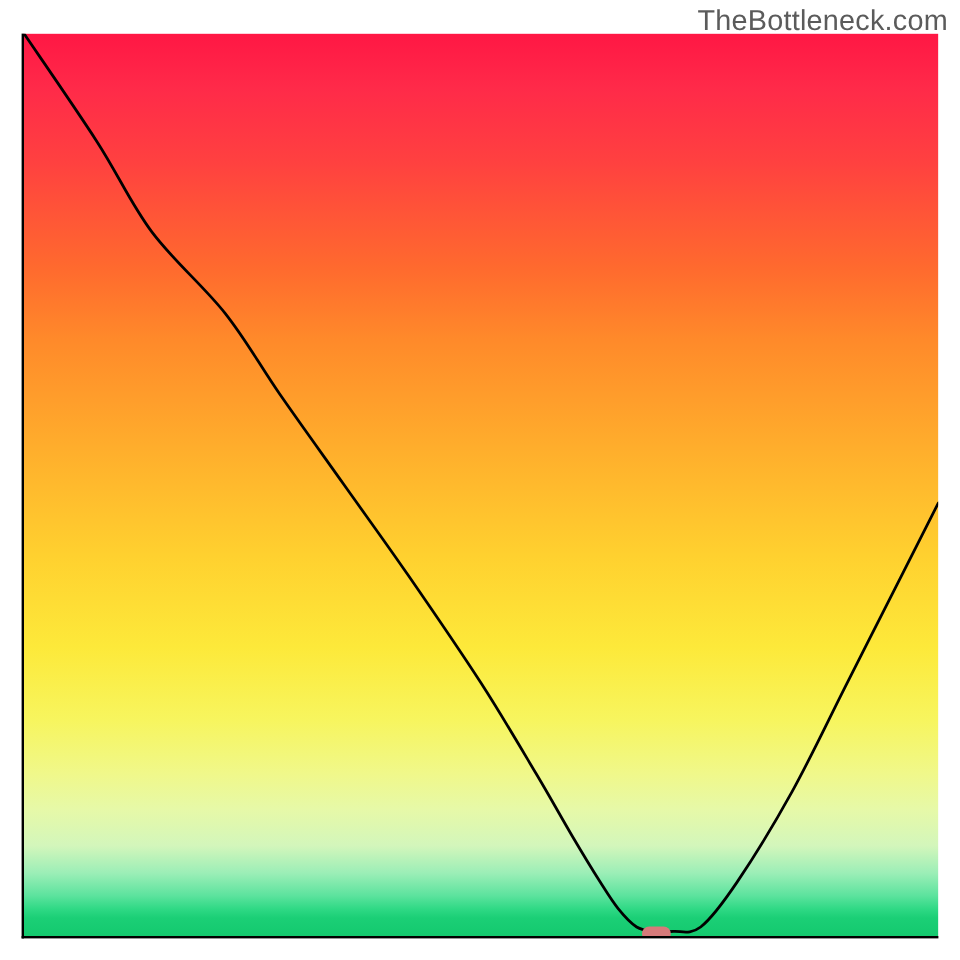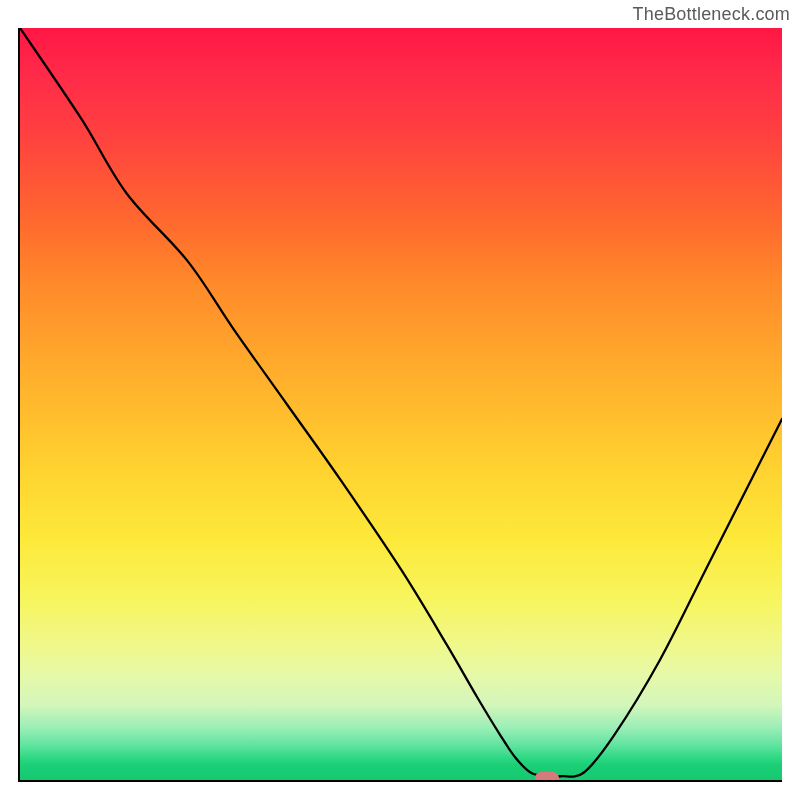--- a/index.html
+++ b/index.html
@@ -8,21 +8,21 @@
     position: relative;
     width: 800px;
     height: 800px;
     background: #ffffff;
   }
   .watermark {
     position: absolute;
     top: 4px;
     right: 10px;
     font-family: Arial, Helvetica, sans-serif;
-    font-size: 18px;
+    font-size: 24px;
     color: #5b5b5b;
     font-weight: 400;
     letter-spacing: 0.2px;
   }
   .plot-area {
     position: absolute;
     left: 18px;
     top: 28px;
     width: 764px;
     height: 754px;

